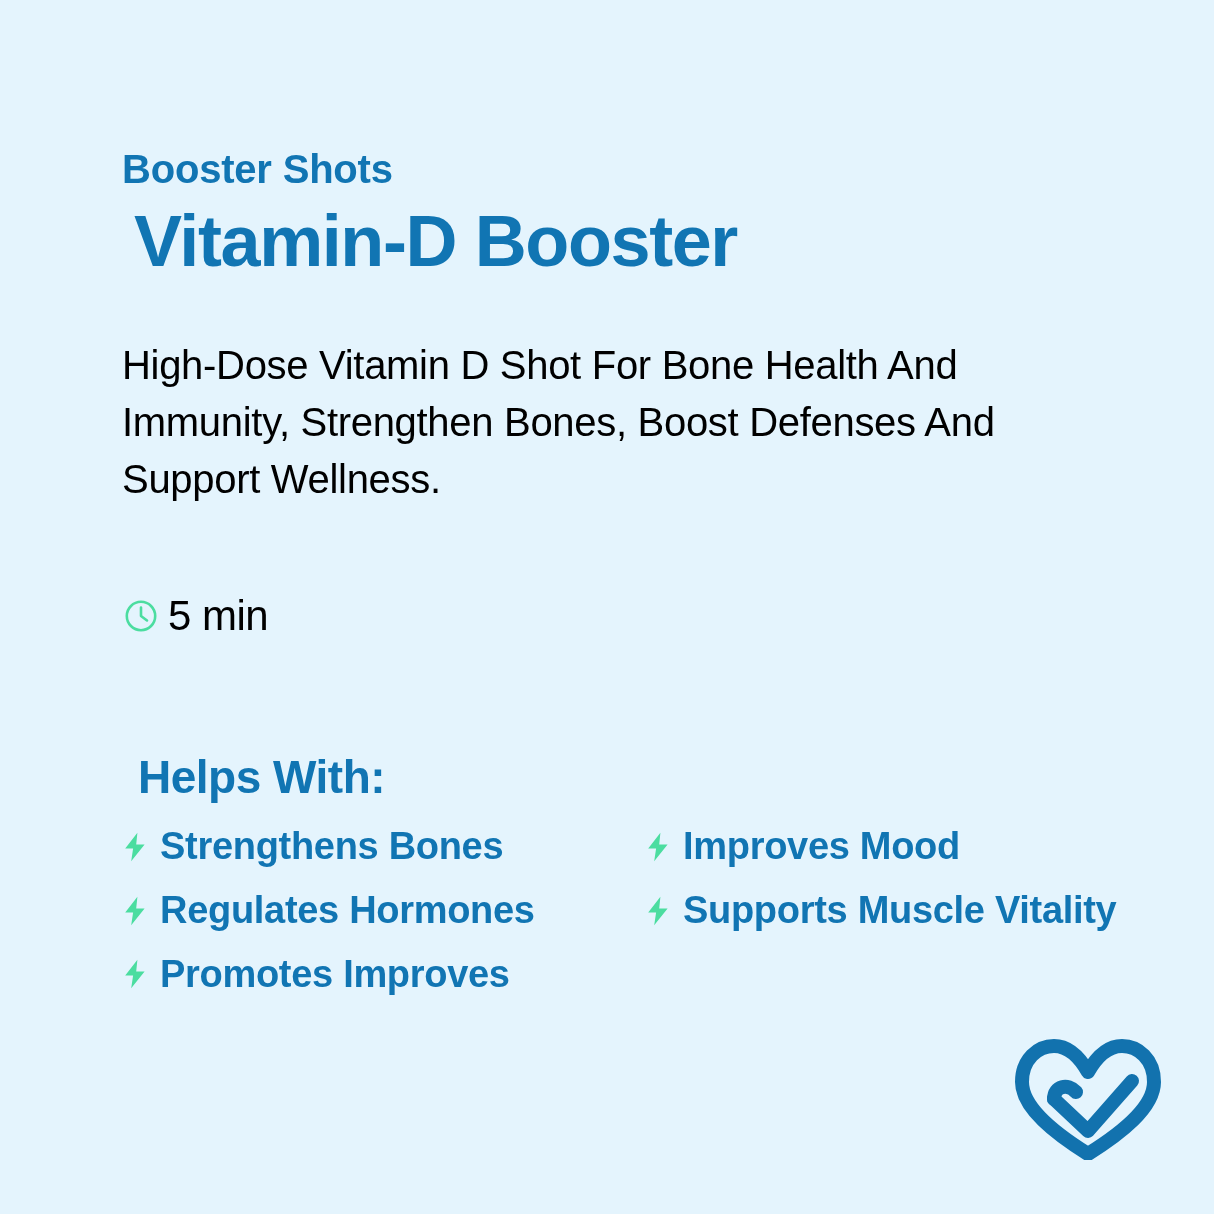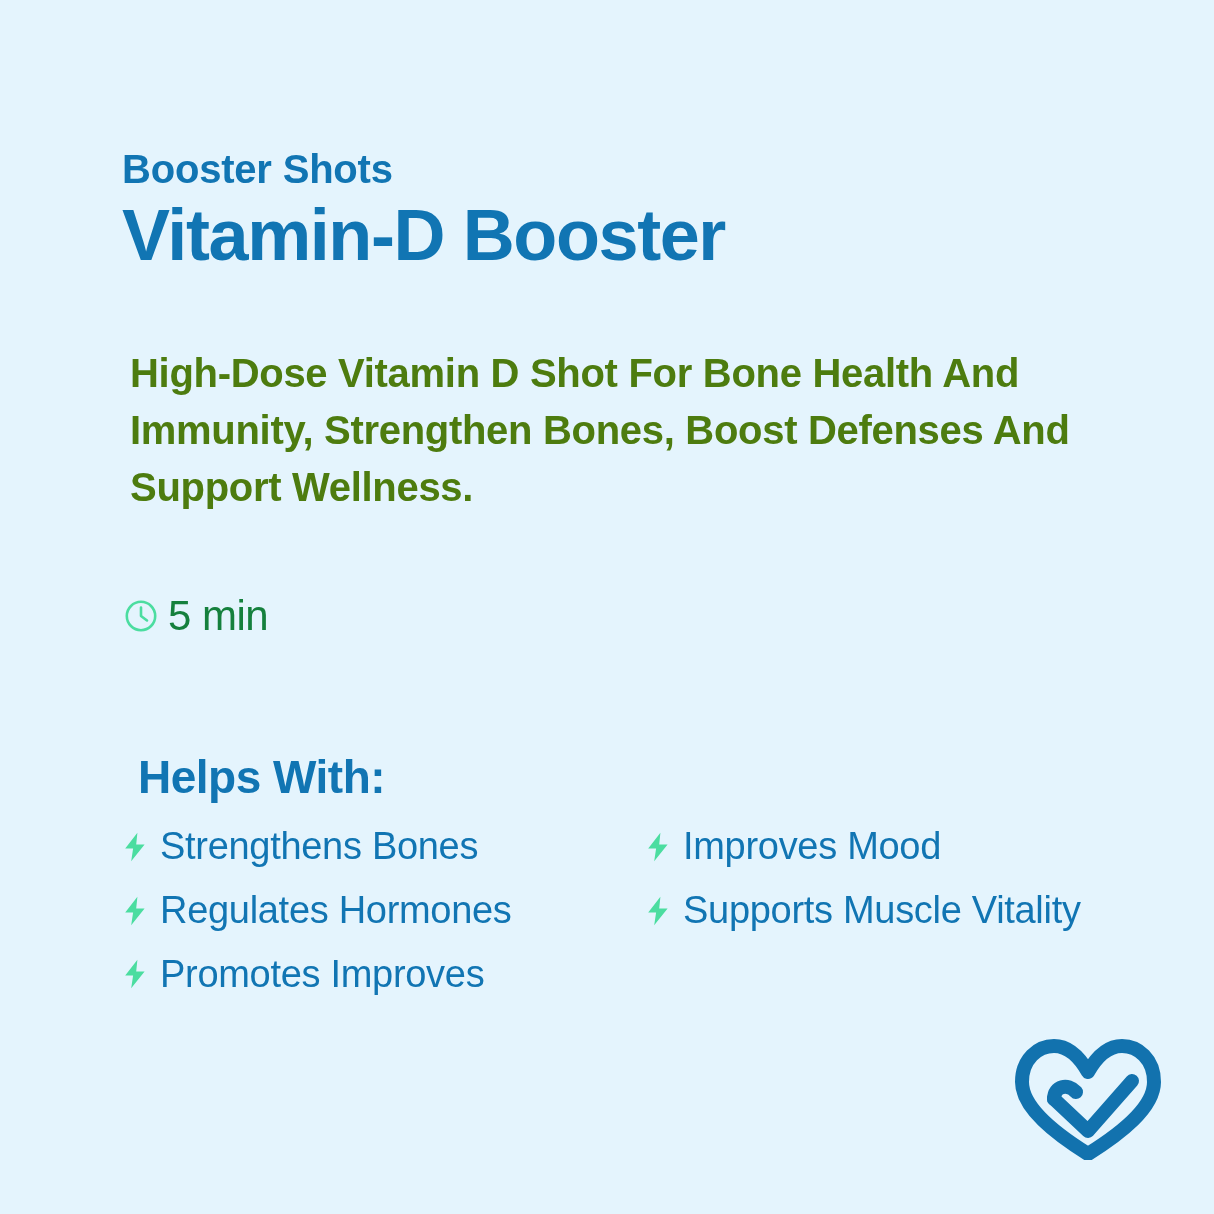--- a/index.html
+++ b/index.html
@@ -38,35 +38,35 @@
     line-height: 1.15;
     margin: 0 0 6px 0;
   }
 
   #title {
     font-size: 72px;
     font-weight: 700;
     color: #1175b3;
     letter-spacing: -1.4px;
     line-height: 1.05;
-    margin: 0;
+    margin: 12px;
     white-space: nowrap;
   }
 
   #description {
     position: absolute;
     left: 122px;
     top: 337px;
     width: 1010px;
     font-size: 40px;
-    font-weight: 700;
-    color: #4d7c0f;
+    font-weight: 400;
+    color: #000000;
     line-height: 1.42;
     letter-spacing: -0.3px;
-    margin: 8px;
+    margin: 0;
   }
 
   
   #duration {
     position: absolute;
     left: 124px;
     top: 595px;
     display: flex;
     align-items: center;
     gap: 10px;
@@ -75,21 +75,21 @@
   #duration .clock-icon {
     width: 34px;
     height: 34px;
     display: block;
     flex: 0 0 auto;
   }
 
   #duration-text {
     font-size: 42px;
     font-weight: 400;
-    color: #15803d;
+    color: #000000;
     letter-spacing: -0.5px;
     line-height: 1;
   }
 
   
   #helps-heading {
     position: absolute;
     left: 122px;
     top: 735px;
     font-size: 46px;
@@ -119,21 +119,21 @@
 
   .benefit-item .bolt-icon {
     width: 26px;
     height: 30px;
     flex: 0 0 auto;
     display: block;
   }
 
   .benefit-label {
     font-size: 38px;
-    font-weight: 400;
+    font-weight: 700;
     color: #1175b3;
     letter-spacing: -0.3px;
     line-height: 1.1;
     white-space: nowrap;
   }
 
   
   #logo {
     position: absolute;
     left: 1014px;

